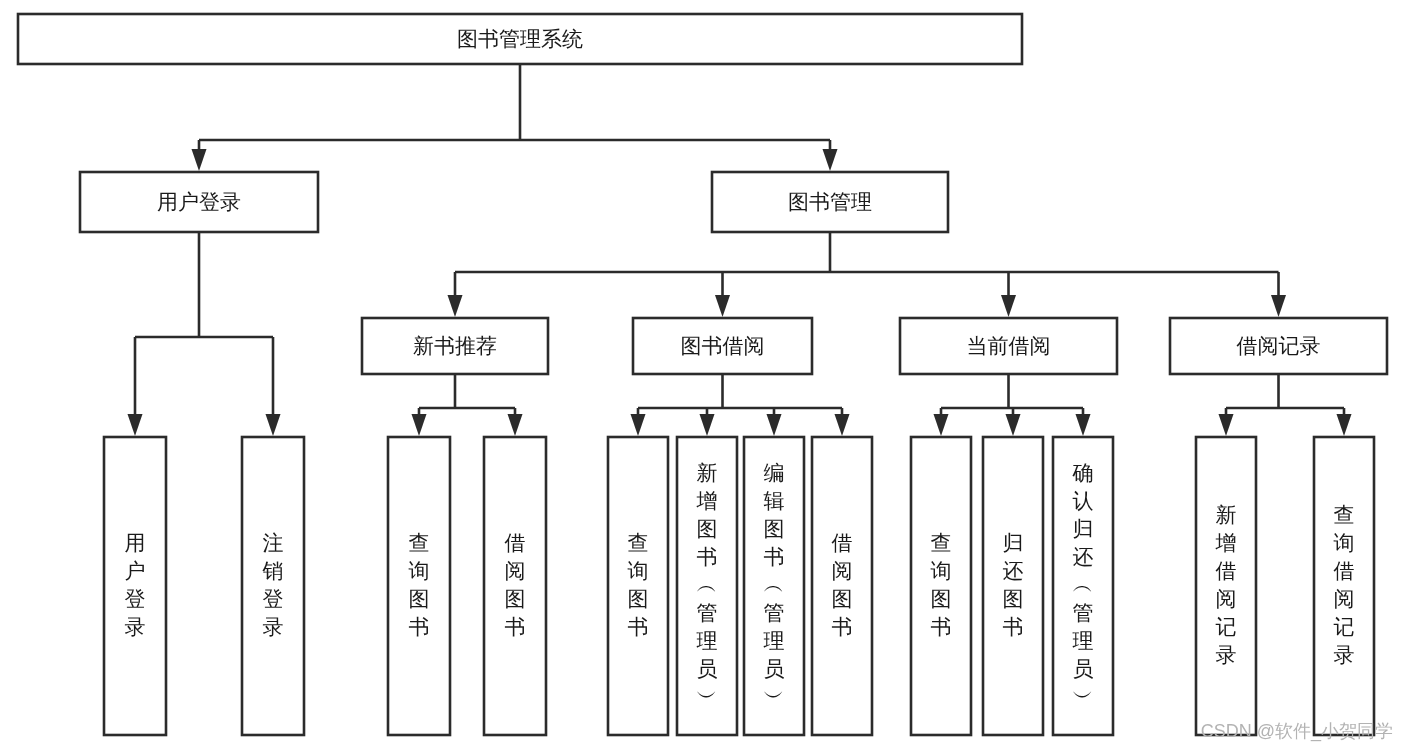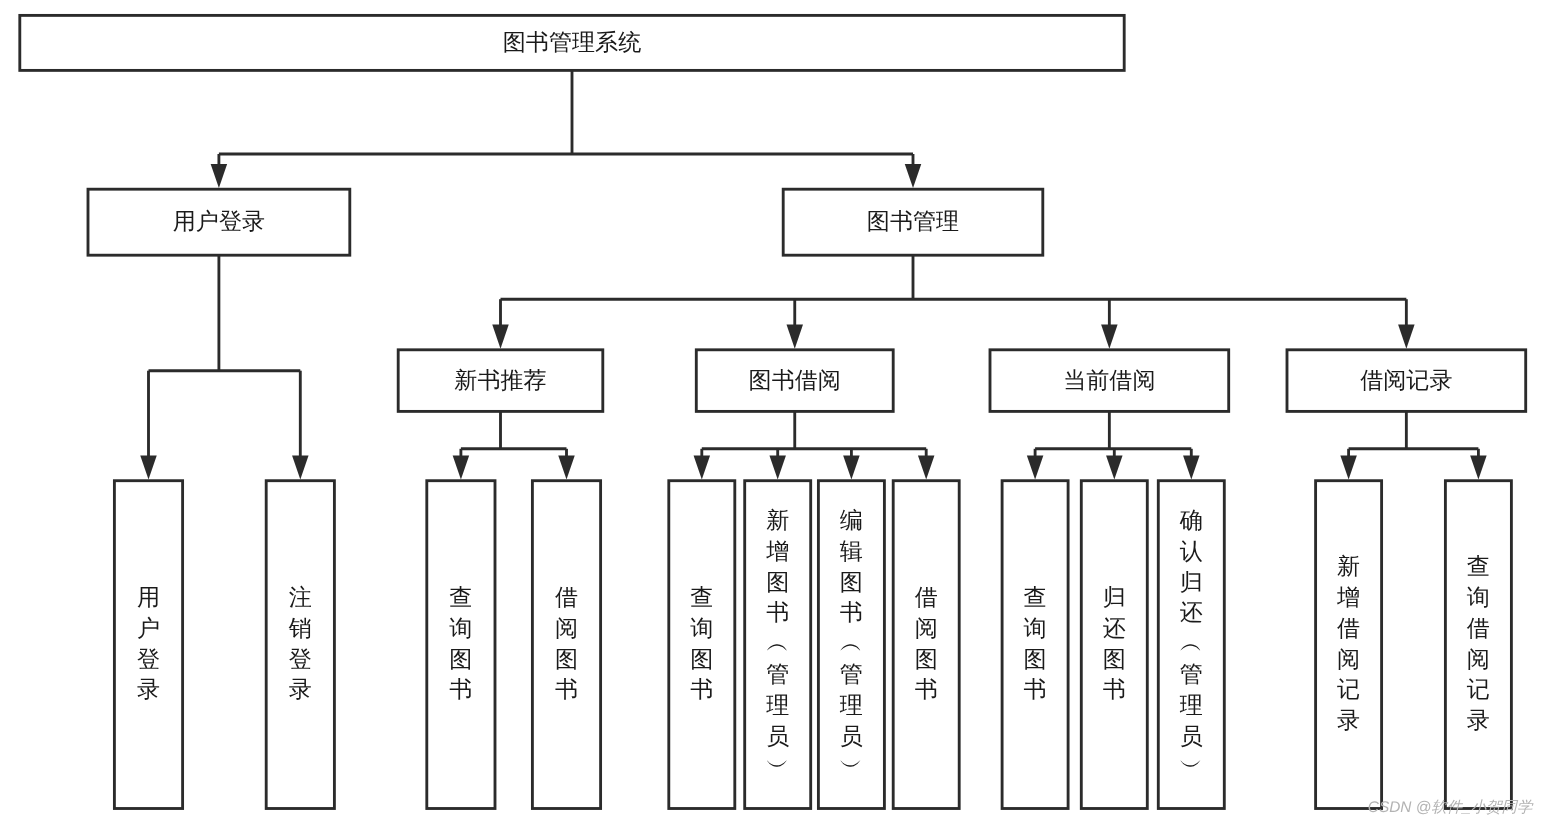--- a/index.html
+++ b/index.html
@@ -53,25 +53,24 @@
     font-size: 21px;
     fill: #1a1a1a;
     text-anchor: middle;
     dominant-baseline: middle;
   }
   .watermark {
     position: absolute;
     right: 12px;
     bottom: 4px;
     font-family: "Liberation Sans", "DejaVu Sans", sans-serif;
-    font-size: 14px;
+    font-size: 18px;
     color: #b3b3b3;
     white-space: nowrap;
     user-select: none;
-    font-style: italic;
   }
 </style>
 </head>
 <body>
 
 <div id="diagram-root">
   <svg class="diagram-canvas" id="diagram-svg" viewBox="0 0 1405 747" xmlns="http://www.w3.org/2000/svg">
     <g id="layer-connectors">
         <g>
           <line x1="520" y1="64" x2="520" y2="140" class="connector"></line>

